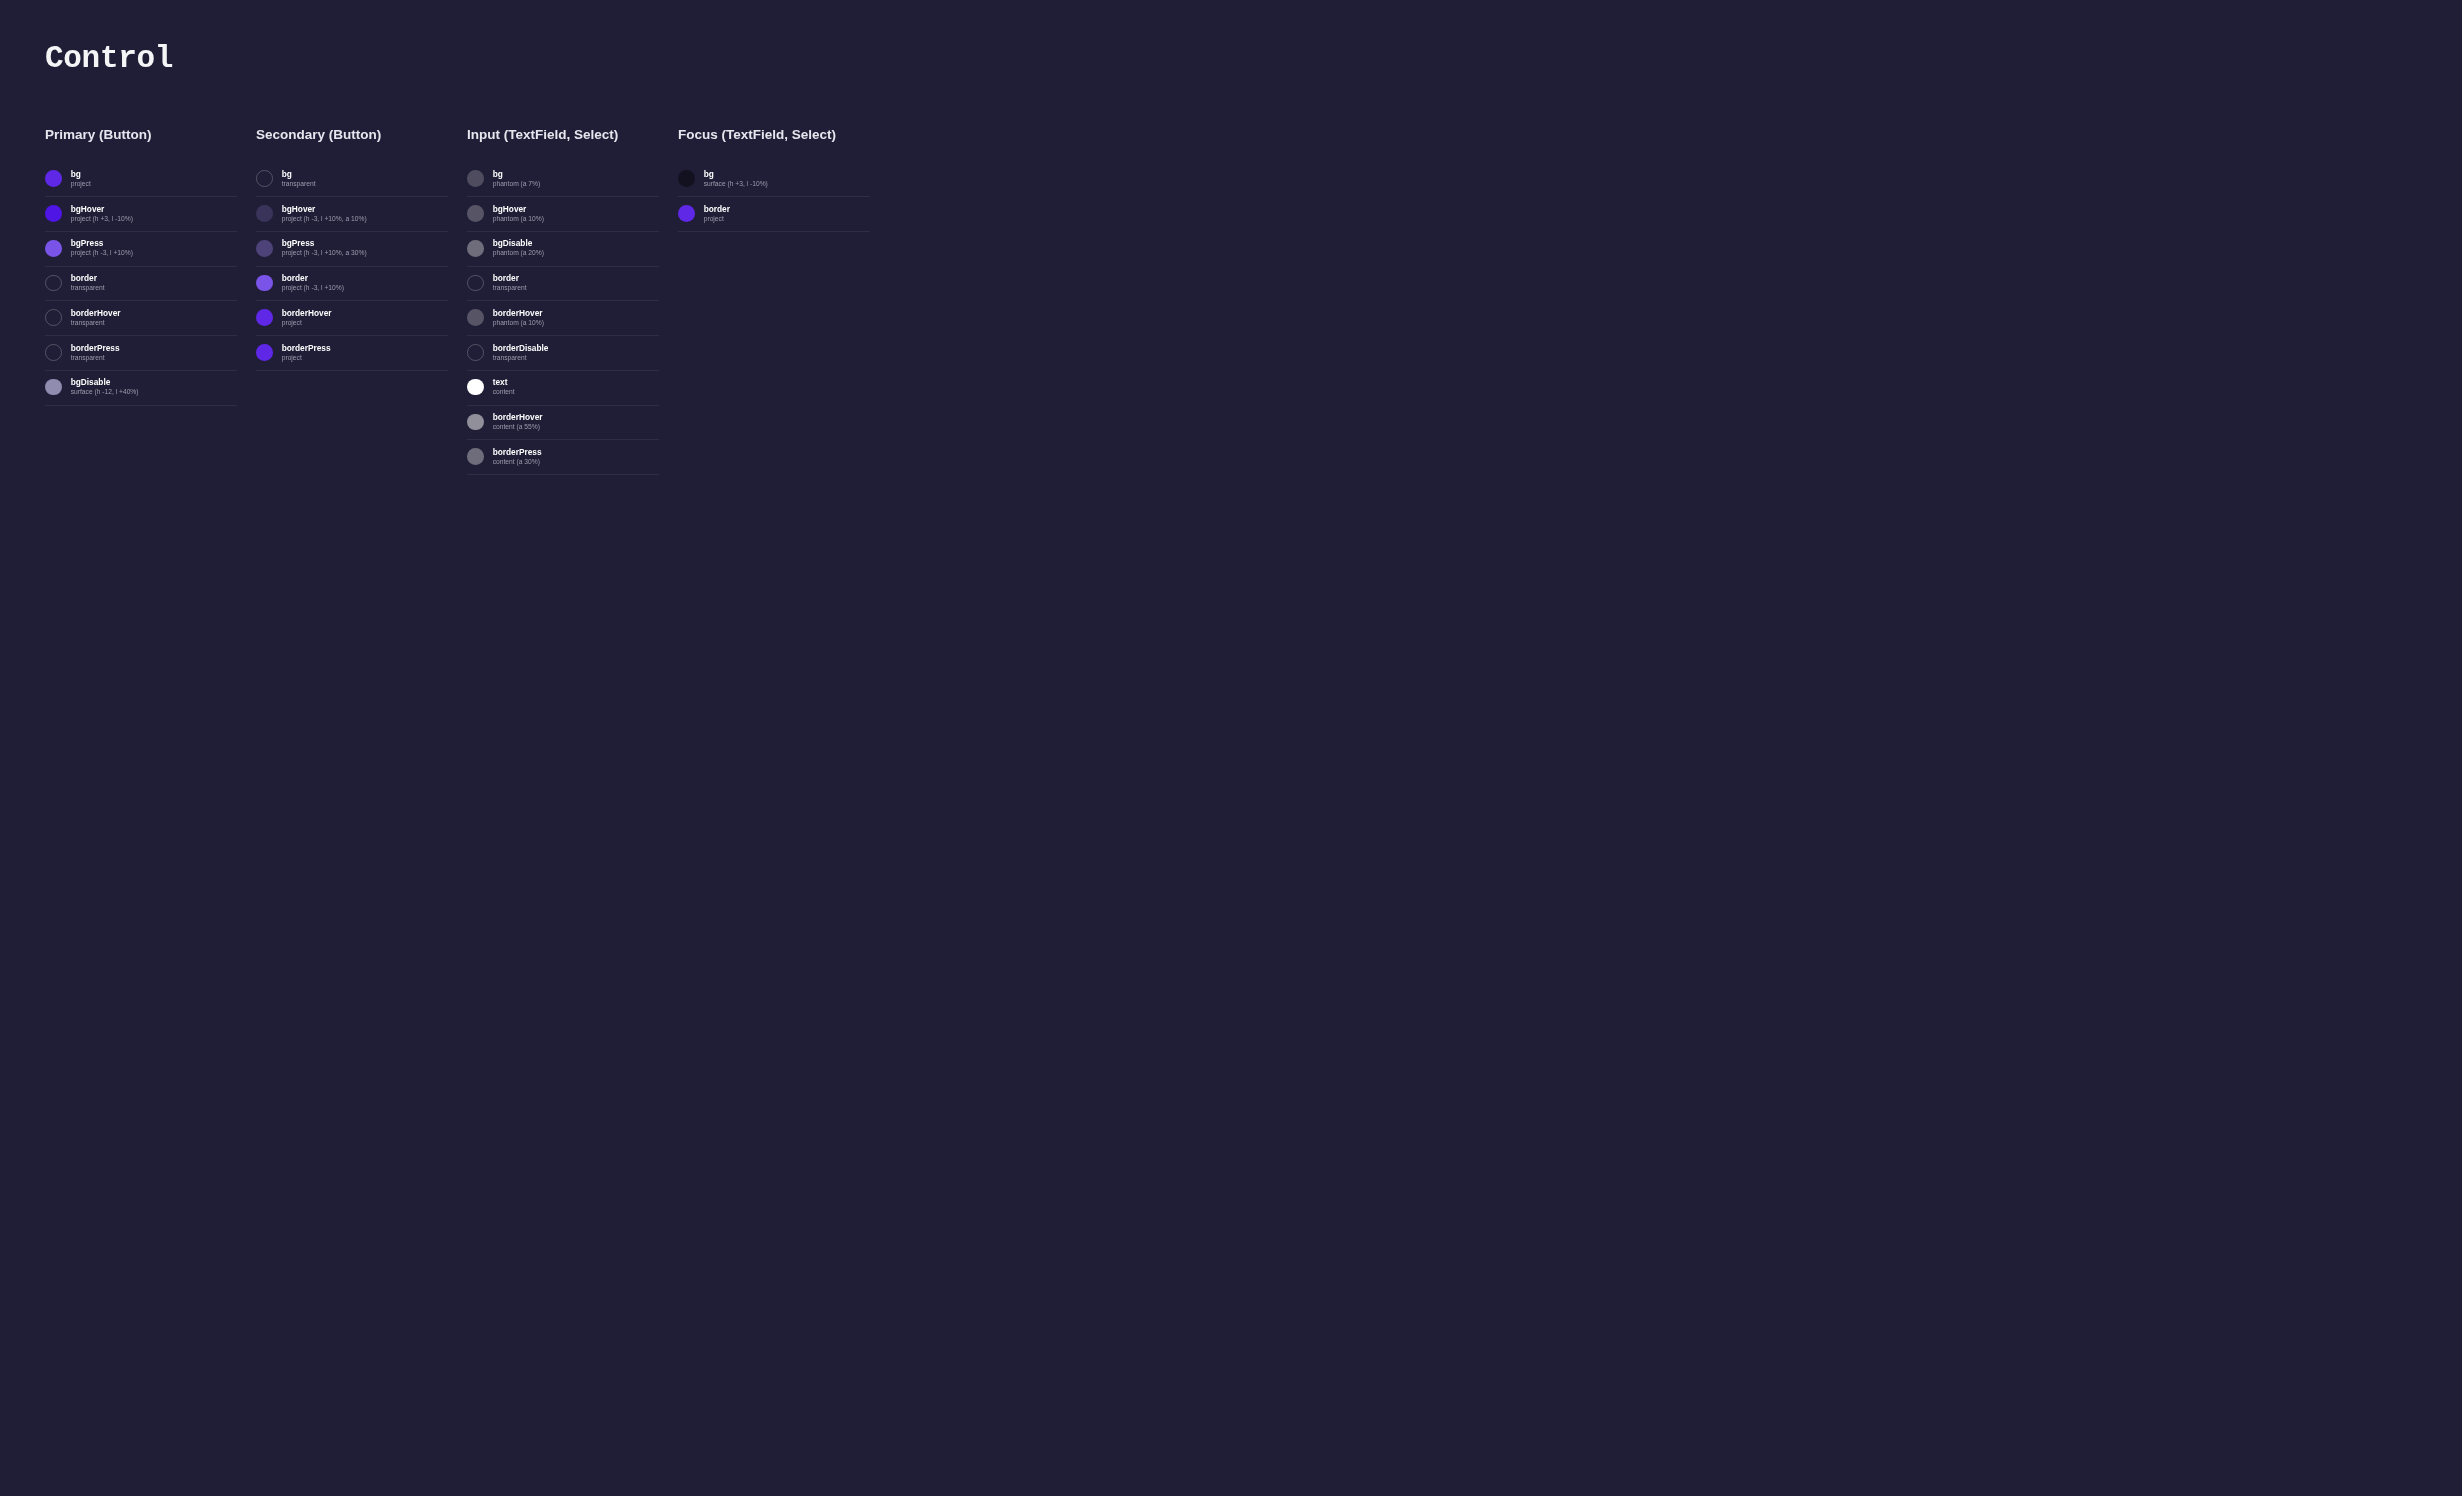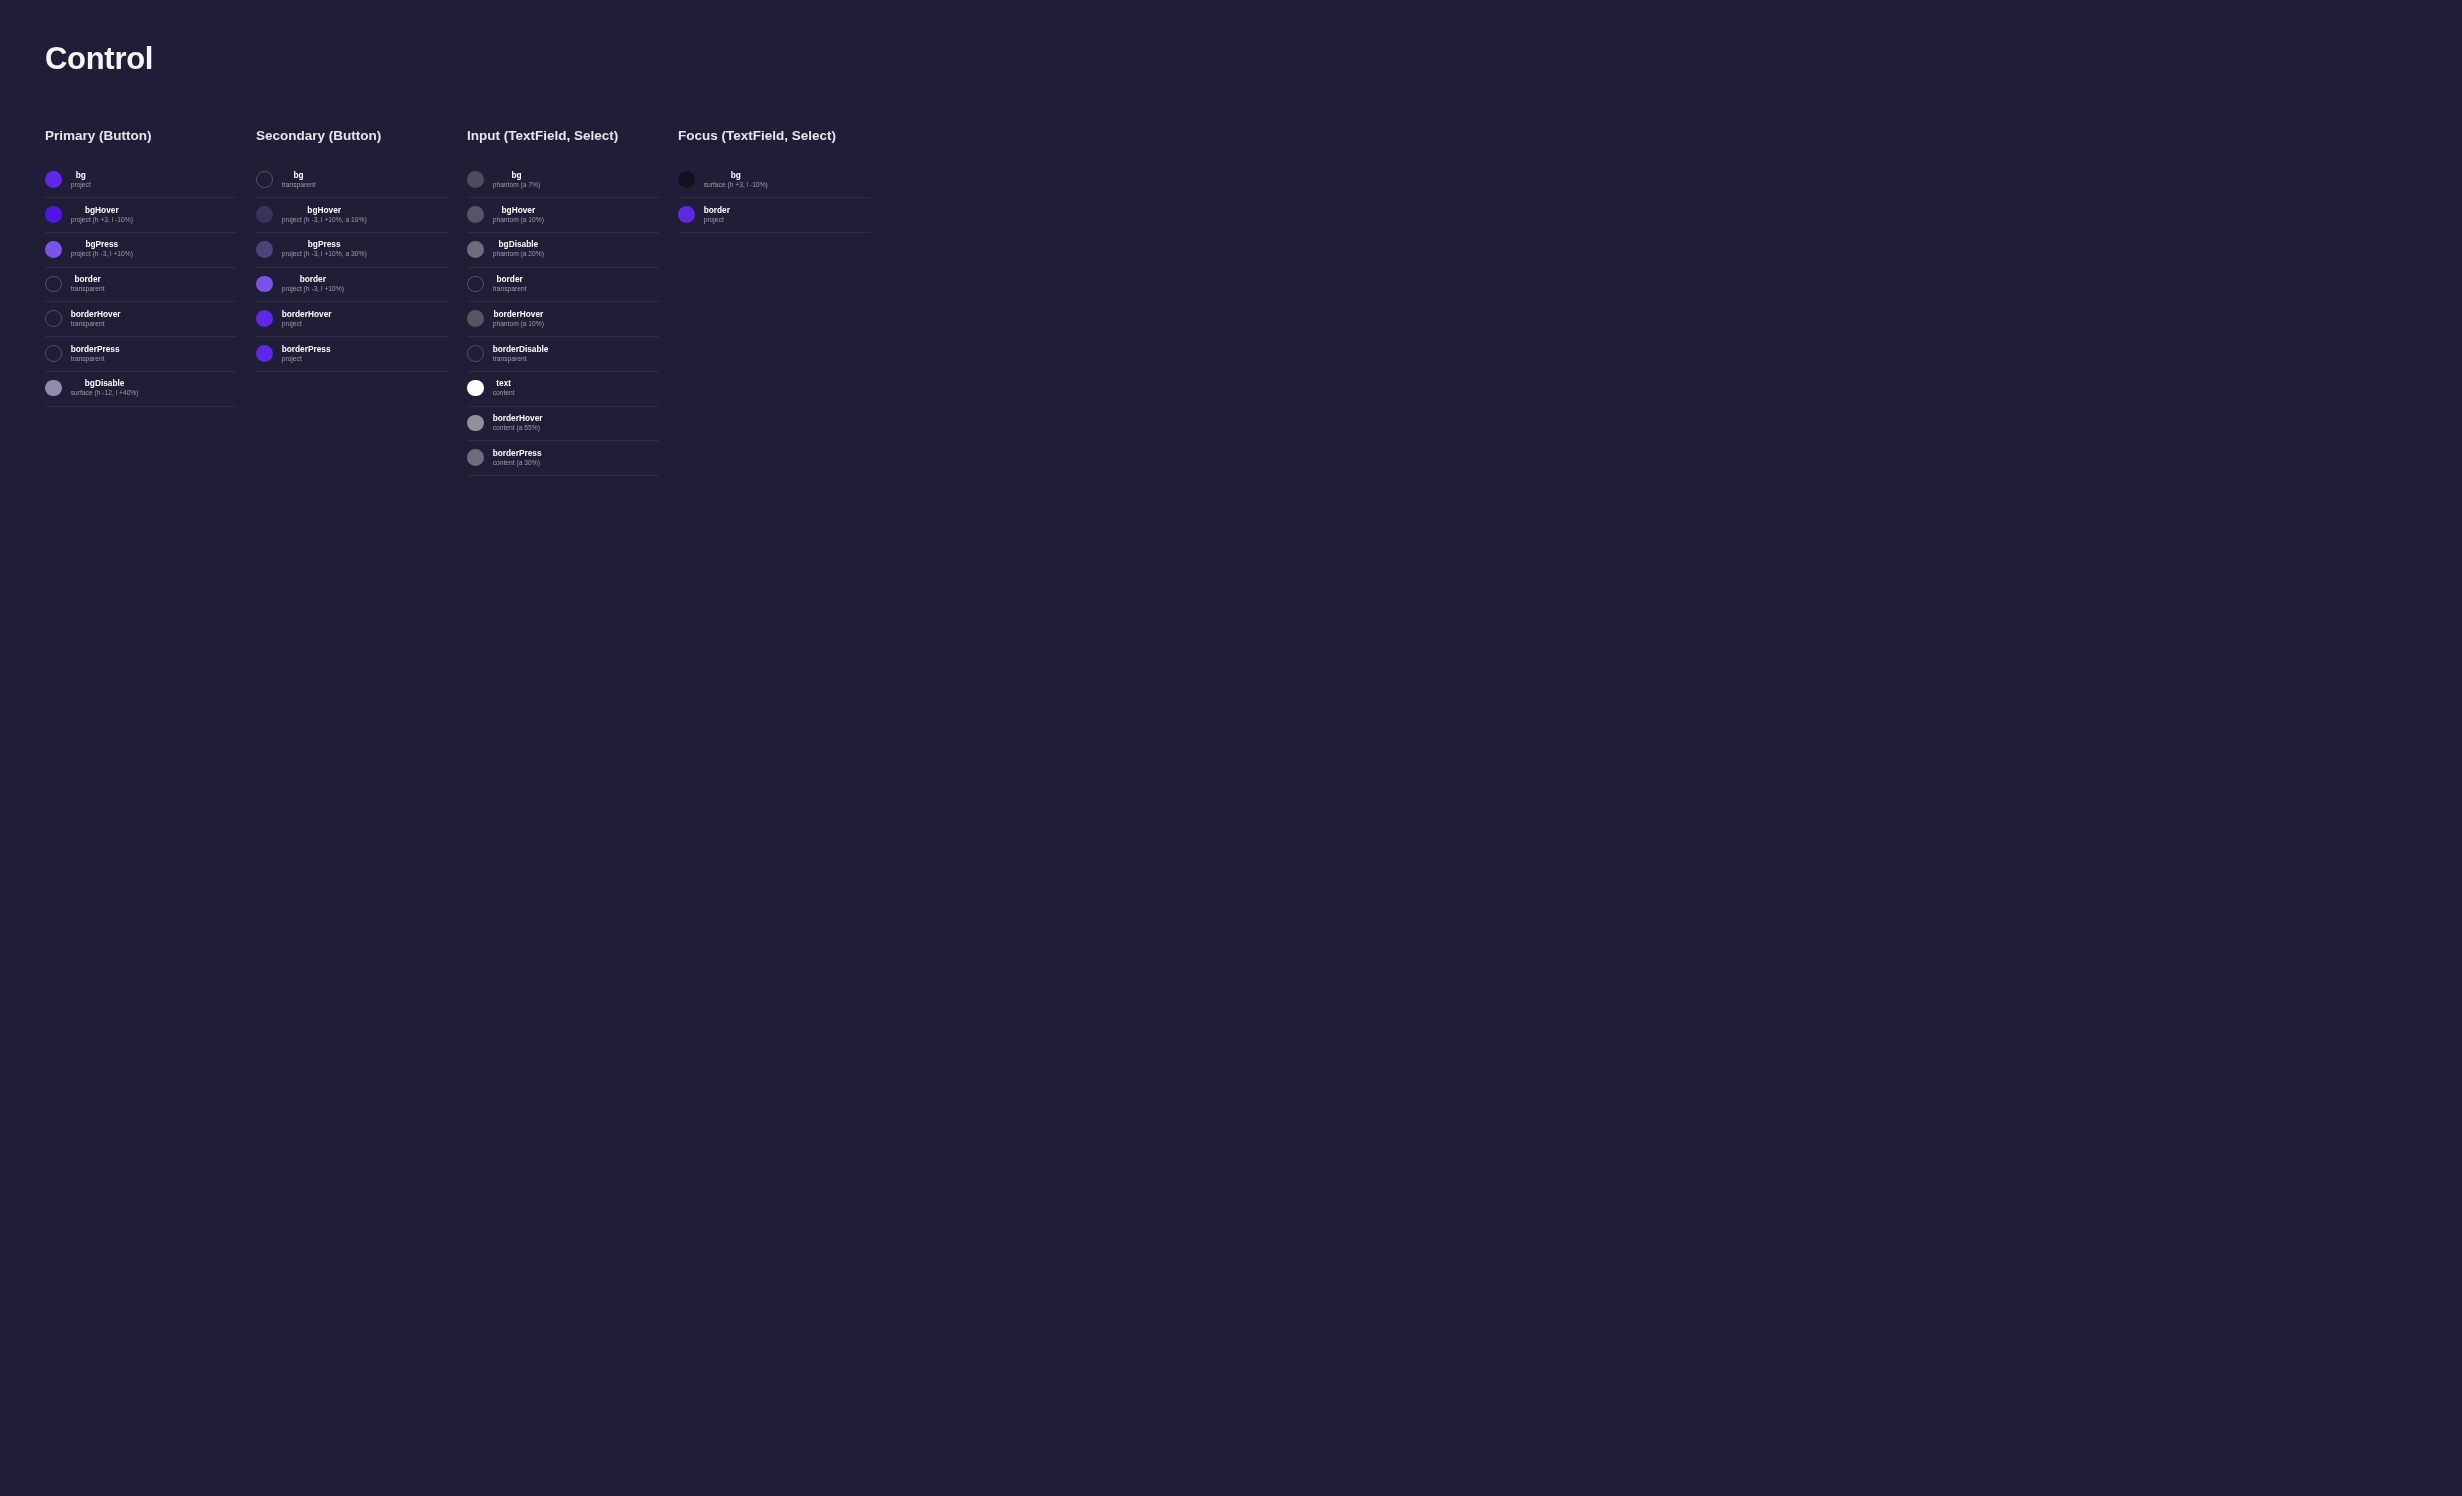--- a/index.html
+++ b/index.html
@@ -9,20 +9,21 @@
     font-family: -apple-system, BlinkMacSystemFont, "Segoe UI", Helvetica, Arial, sans-serif;
     padding: 41px 45px;
     min-height: 556px;
     width: 923px;
   }
   .page-title {
     font-size: 31px;
     font-weight: 600;
     letter-spacing: -0.3px;
     margin-bottom: 51px;
+    font-family: Liberation Mono, monospace;
   }
   .sections {
     display: flex;
     gap: 19px;
   }
   .section {
     width: 192px;
     flex-shrink: 0;
   }
   .section-heading {
@@ -48,21 +49,20 @@
   .swatch.transparent {
     background: transparent;
     border: 0.6px solid rgba(255,255,255,0.22);
   }
   .token-text { display: flex; flex-direction: column; }
   .token-name {
     font-size: 8.3px;
     font-weight: 600;
     color: #ffffff;
     line-height: 1.25;
-    text-align: center;
   }
   .token-desc {
     font-size: 6.7px;
     font-weight: 400;
     color: #9e9caf;
     line-height: 1.3;
     margin-top: 0.6px;
   }
 </style>
 </head>

